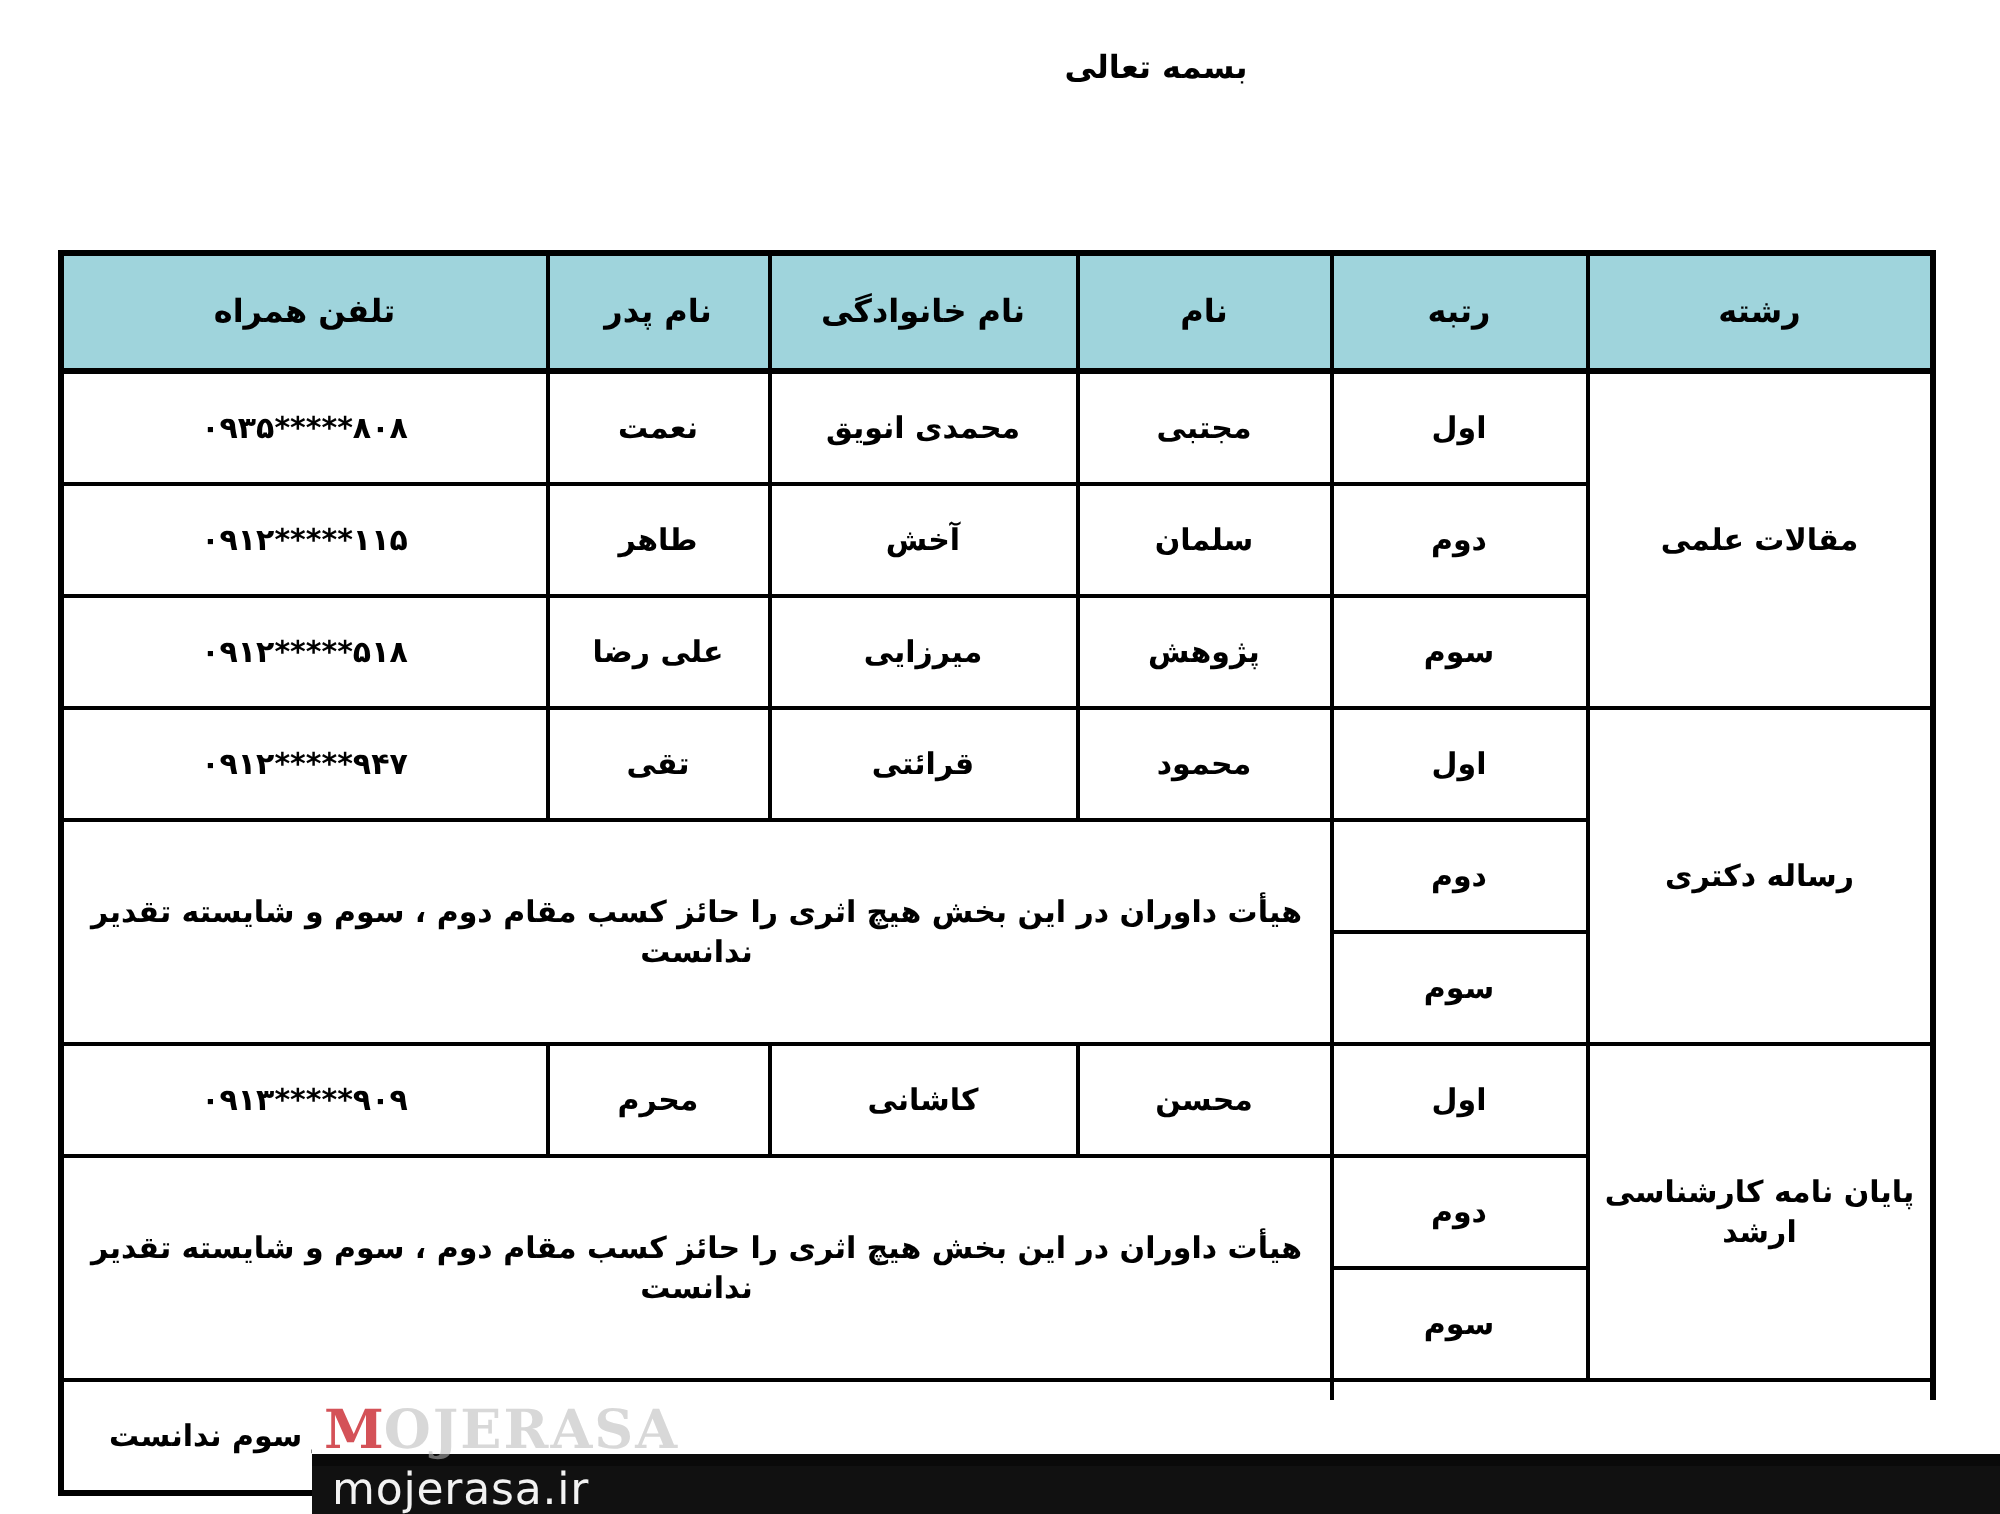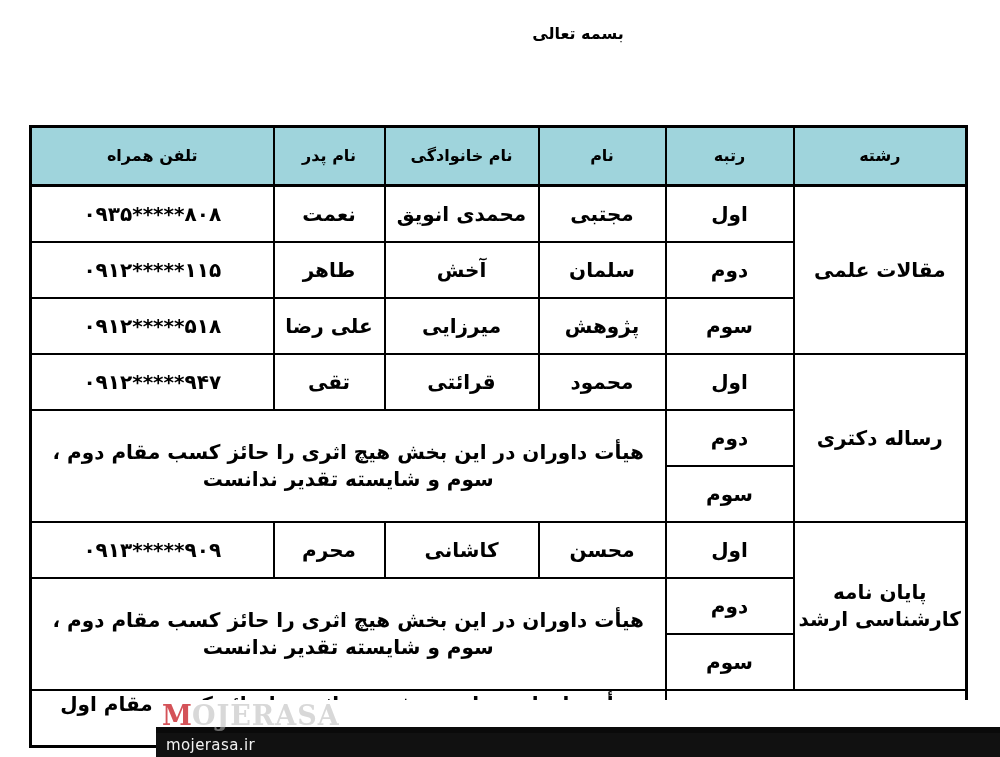--- a/index.html
+++ b/index.html
@@ -68,21 +68,21 @@
   table.results col.c-nam    { width: 127px; }
   table.results col.c-family { width: 154px; }
   table.results col.c-father { width: 111px; }
   table.results col.c-phone  { width: 243px; }
 
   table.results th,
   table.results td {
     border: 2px solid #000000;
     text-align: center;
     vertical-align: middle;
-    font-size: 20px;
+    font-size: 15px;
     font-weight: bold;
     color: #000000;
     padding: 0 4px;
     line-height: 1.35;
   }
 
   table.results thead th {
     background: #9fd4dc;
     height: 56px;
     font-size: 16px;
@@ -166,21 +166,21 @@
     right: 0;
     top: 33px;
     bottom: 0;
     background: #111111;
     display: flex;
     align-items: center;
   }
   .wm-url {
     color: #f2f2f2;
     font-family: "DejaVu Sans", "Liberation Sans", sans-serif;
-    font-size: 15px;
+    font-size: 22px;
     padding-left: 10px;
     letter-spacing: 0.4px;
     direction: ltr;
   }
 </style>
 </head>
 <body>
 
 <div class="page">
 

